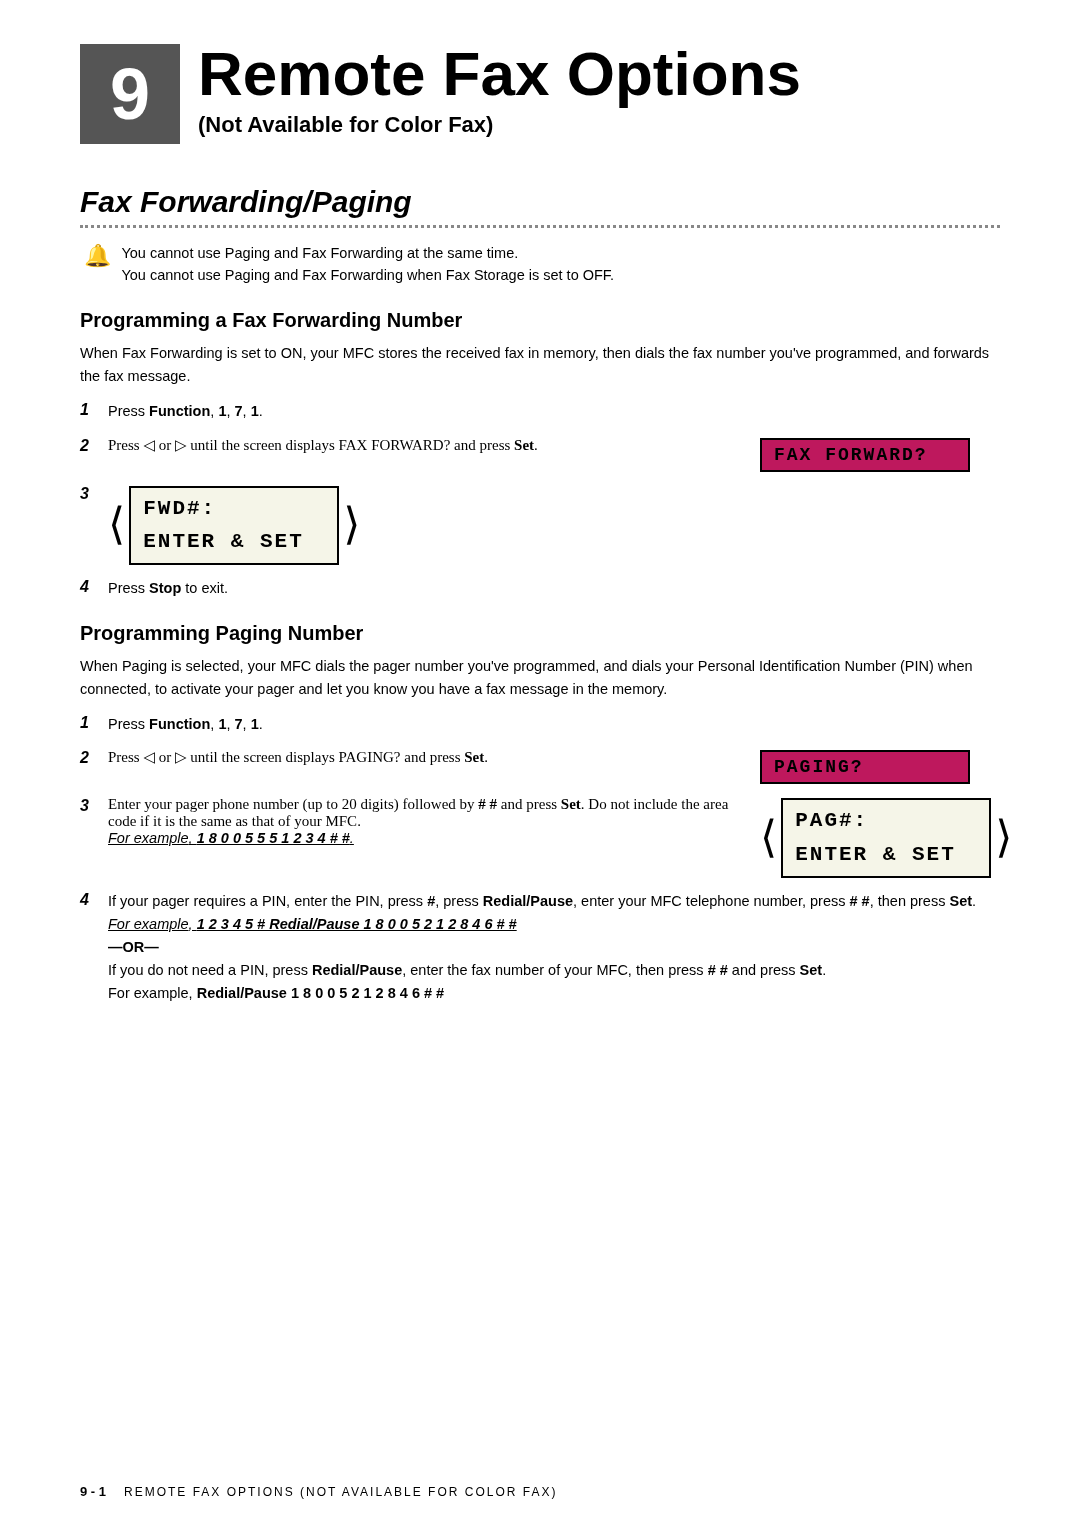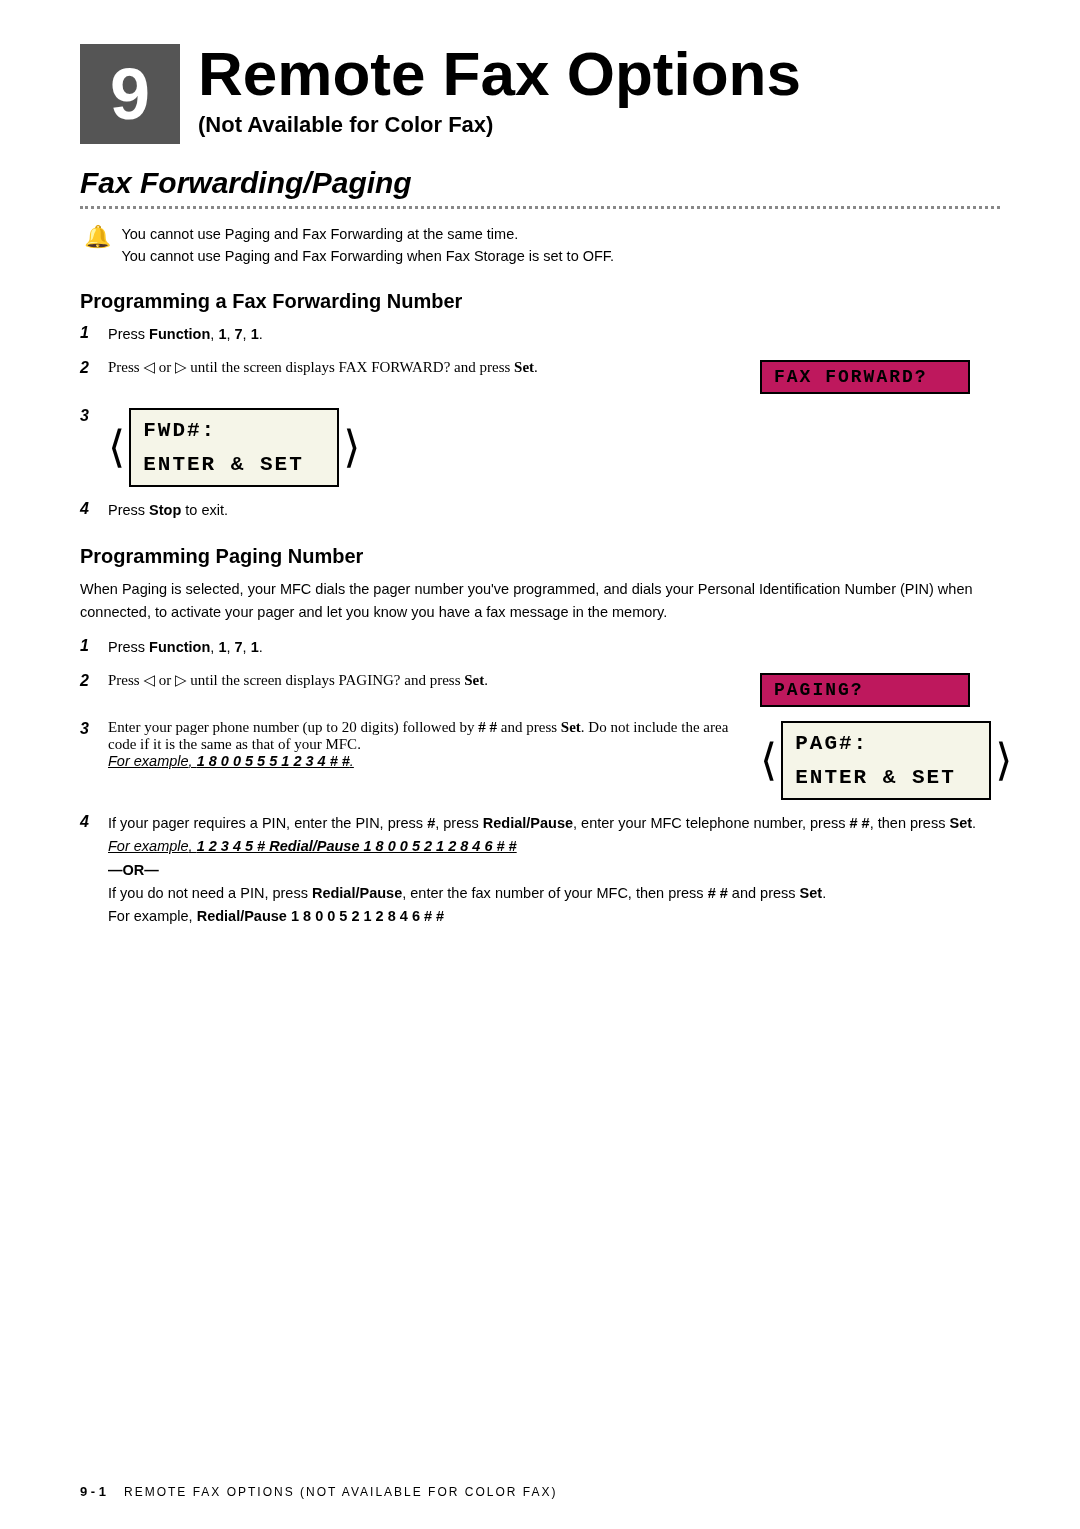--- a/index.html
+++ b/index.html
@@ -67,21 +67,21 @@
       color: #000;
     }
 
     
     .section-heading {
       font-size: 30px;
       font-style: italic;
       font-weight: bold;
       font-family: Arial, sans-serif;
       color: #000;
-      margin-top: 22px;
+      margin-top: 41px;
       margin-bottom: 4px;
     }
 
     .dotted-rule {
       border: none;
       border-top: 3px dotted #888;
       margin: 6px 0 14px 0;
     }
 
     
@@ -267,20 +267,21 @@
   <div class="note-block">
     <span class="note-icon">🔔</span>
     <div class="note-text">
       <span>You cannot use Paging and Fax Forwarding at the same time.</span><br>
       <span>You cannot use Paging and Fax Forwarding when Fax Storage is set to OFF.</span>
     </div>
   </div>
 
   <div class="subsection-heading">Programming a Fax Forwarding Number</div>
 
+  <p class="body-para">When Fax Forwarding is set to ON, your MFC stores the received fax in memory, then dials the fax number you've programmed, and forwards the fax message.</p>
 
   <div class="steps-container">
 
     <div class="step-row">
       <span class="step-number"><i>1</i></span>
       <div class="step-content">
         Press <b>Function</b>, <b>1</b>, <b>7</b>, <b>1</b>.
       </div>
     </div>
 

